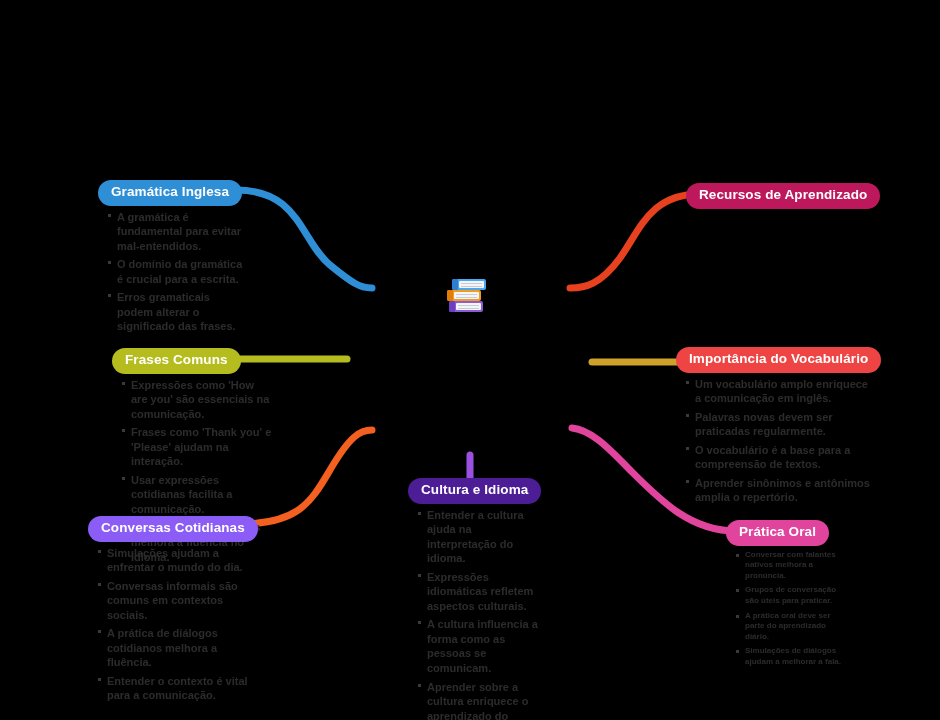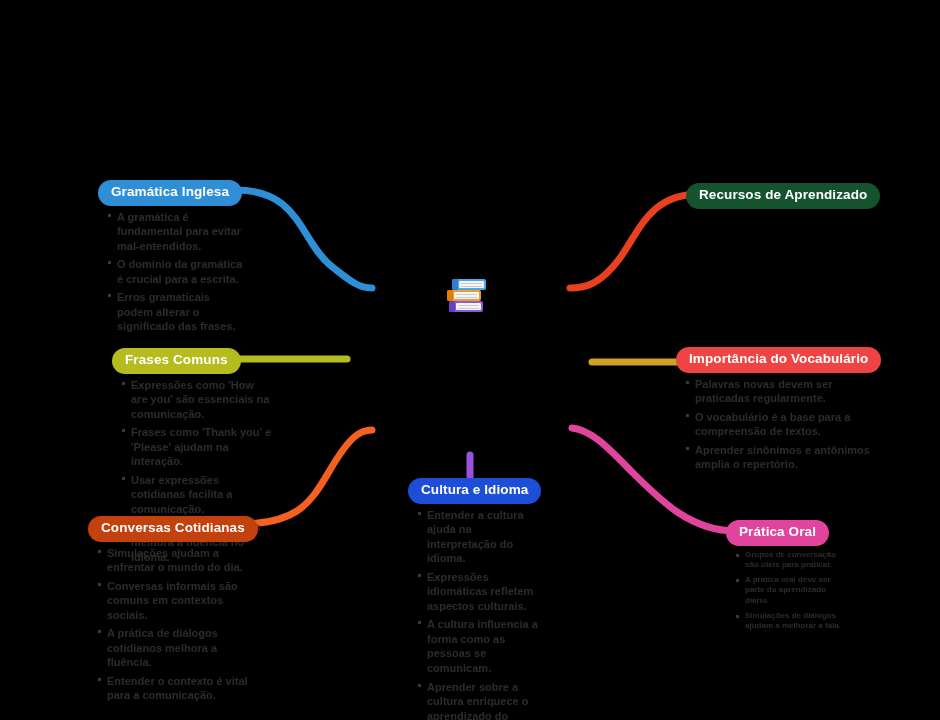--- a/index.html
+++ b/index.html
@@ -115,64 +115,66 @@
   <div class="node" id="n-gramatica">
     <span class="pill" style="background: rgb(47, 143, 214);">Gramática Inglesa</span>
     <ul class="bullets">
       <li>A gramática é fundamental para evitar mal-entendidos.</li>
       <li>O domínio da gramática é crucial para a escrita.</li>
       <li>Erros gramaticais podem alterar o significado das frases.</li>
     </ul>
   </div>
 
   <div class="node" id="n-recursos">
-    <span class="pill" style="background: #14532d;">Recursos de Aprendizado</span>
+    <span class="pill" style="background: #be185d;">Recursos de Aprendizado</span>
   </div>
 
   <div class="node" id="n-frases">
     <span class="pill" style="background: rgb(181, 189, 30);">Frases Comuns</span>
     <ul class="bullets">
       <li>Expressões como 'How are you' são essenciais na comunicação.</li>
       <li>Frases como 'Thank you' e 'Please' ajudam na interação.</li>
       <li>Usar expressões cotidianas facilita a comunicação.</li>
       <li>Aprender frases comuns melhora a fluência no idioma.</li>
     </ul>
   </div>
 
   <div class="node" id="n-vocabulario">
     <span class="pill" style="background: #ef4444;">Importância do Vocabulário</span>
     <ul class="bullets">
+      <li>Um vocabulário amplo enriquece a comunicação em inglês.</li>
       <li>Palavras novas devem ser praticadas regularmente.</li>
       <li>O vocabulário é a base para a compreensão de textos.</li>
       <li>Aprender sinônimos e antônimos amplia o repertório.</li>
     </ul>
   </div>
 
   <div class="node" id="n-conversas">
-    <span class="pill" style="background: #c2410c;">Conversas Cotidianas</span>
+    <span class="pill" style="background: #8b5cf6;">Conversas Cotidianas</span>
     <ul class="bullets">
       <li>Simulações ajudam a enfrentar o mundo do dia.</li>
       <li>Conversas informais são comuns em contextos sociais.</li>
       <li>A prática de diálogos cotidianos melhora a fluência.</li>
       <li>Entender o contexto é vital para a comunicação.</li>
     </ul>
   </div>
 
   <div class="node" id="n-cultura">
-    <span class="pill" style="background: #1d4ed8;">Cultura e Idioma</span>
+    <span class="pill" style="background: #4c1d95;">Cultura e Idioma</span>
     <ul class="bullets">
       <li>Entender a cultura ajuda na interpretação do idioma.</li>
       <li>Expressões idiomáticas refletem aspectos culturais.</li>
       <li>A cultura influencia a forma como as pessoas se comunicam.</li>
       <li>Aprender sobre a cultura enriquece o aprendizado do idioma.</li>
     </ul>
   </div>
 
   <div class="node" id="n-pratica">
     <span class="pill" style="background: rgb(224, 68, 156);">Prática Oral</span>
     <ul class="bullets">
+      <li>Conversar com falantes nativos melhora a pronúncia.</li>
       <li>Grupos de conversação são úteis para praticar.</li>
       <li>A prática oral deve ser parte do aprendizado diário.</li>
       <li>Simulações de diálogos ajudam a melhorar a fala.</li>
     </ul>
   </div>
 
 </div>
 
 </body></html>

